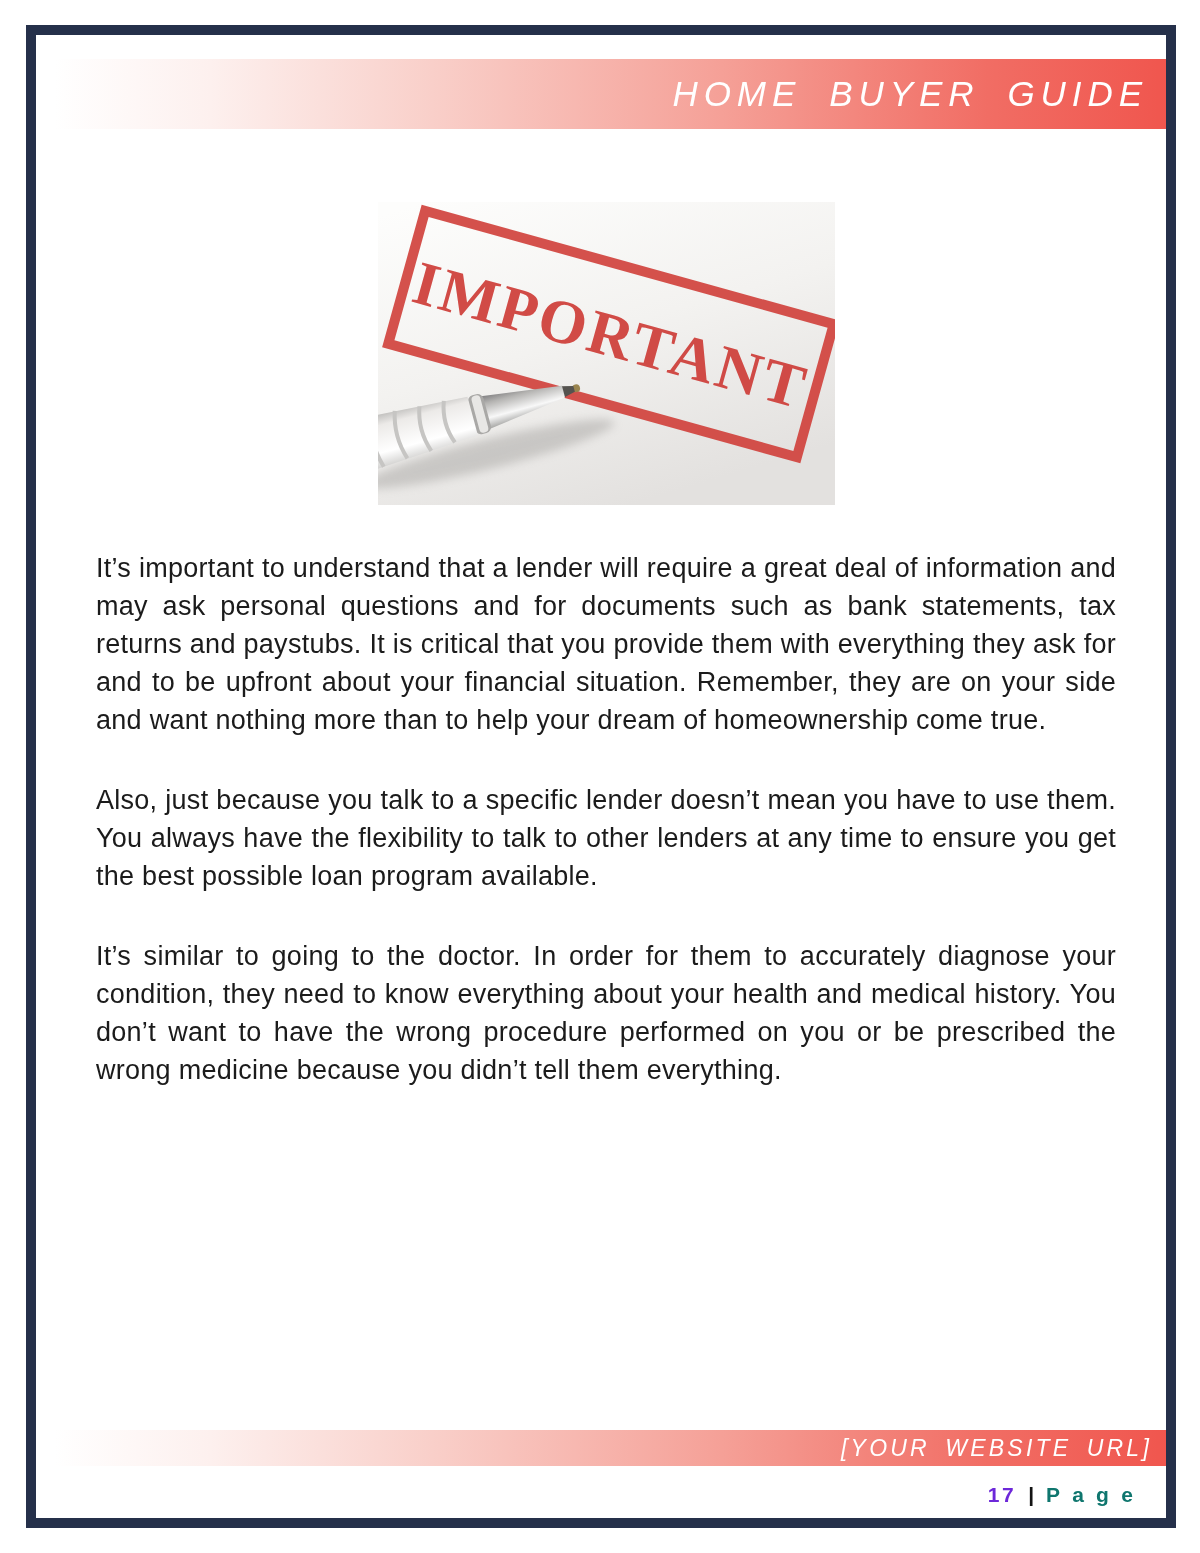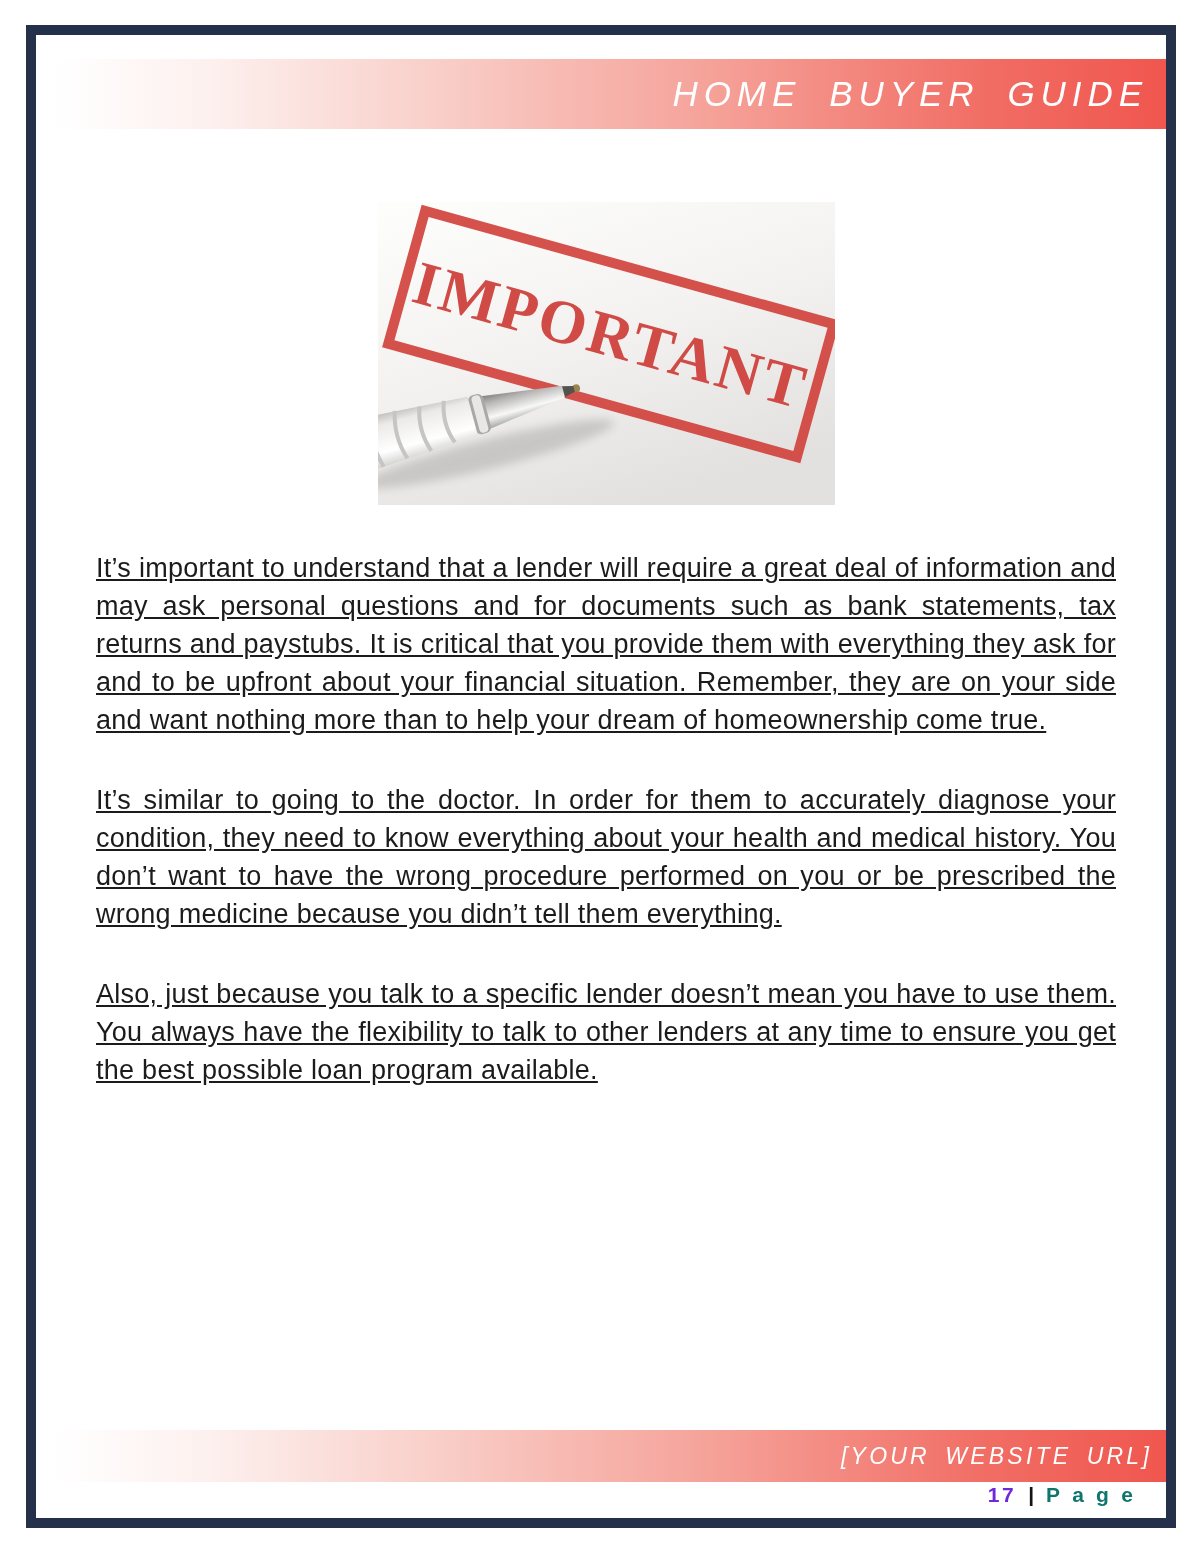--- a/index.html
+++ b/index.html
@@ -14,40 +14,40 @@
     position:absolute;left:26px;top:25px;width:1150px;height:1503px;
     border:10px solid #25304a;box-sizing:border-box;
   }
   .banner{
     position:absolute;left:55px;width:1111px;
     background:linear-gradient(90deg,#ffffff 0%,#fdf0ee 14%,#f9cfc9 34%,#f5a097 60%,#f16d64 84%,#f0564e 100%);
     display:flex;align-items:center;justify-content:flex-end;
     box-sizing:border-box;
   }
   .banner.header{top:59px;height:70px;padding-right:18px;}
-  .banner.footer{top:1430px;height:52px;padding-right:14px;}
+  .banner.footer{top:1430px;height:36px;padding-right:14px;}
   .banner-title{
     color:#ffffff;font-style:italic;font-weight:400;
     font-size:35px;letter-spacing:0.17em;word-spacing:0.35em;
     white-space:nowrap;
   }
   .footer-url{
     color:#ffffff;font-style:italic;font-weight:400;
     font-size:23px;letter-spacing:0.14em;word-spacing:0.25em;
     white-space:nowrap;
   }
   .photo{
     position:absolute;left:378px;top:202px;width:457px;height:303px;
   }
   .body-text{
     position:absolute;left:96px;top:549px;width:1020px;
     font-size:27px;line-height:38px;color:#1b1b1b;
     text-align:justify;letter-spacing:0.01em;
   }
-  .body-text p{margin:0 0 42px 0;text-decoration:underline;}
+  .body-text p{margin:0 0 42px 0;}
   .page-number{
     position:absolute;top:1483px;right:55px;
     font-size:21px;font-weight:bold;white-space:nowrap;
   }
   .page-number .num{color:#6d28d9;letter-spacing:0.12em;}
   .page-number .sep{color:#141414;margin:0 12px;}
   .page-number .label{color:#0f766e;letter-spacing:0.58em;}
 </style>
 </head>
 <body>
@@ -108,22 +108,22 @@
         <path d="M232,-27 q8,27 0,55" stroke="#c6c5c3" stroke-width="4" fill="none"></path>
         <path d="M257,-29 q8,29 0,58" stroke="#c6c5c3" stroke-width="4" fill="none"></path>
       </g>
 
       <rect width="457" height="303" fill="url(#paper)" opacity="0"></rect>
     </svg>
   </div>
 
   <div class="body-text">
     <p>It’s important to understand that a lender will require a great deal of information and may ask personal questions and for documents such as bank statements, tax returns and paystubs. It is critical that you provide them with everything they ask for and to be upfront about your financial situation. Remember, they are on your side and want nothing more than to help your dream of homeownership come true.</p>
+    <p>Also, just because you talk to a specific lender doesn’t mean you have to use them. You always have the flexibility to talk to other lenders at any time to ensure you get the best possible loan program available.</p>
     <p>It’s similar to going to the doctor. In order for them to accurately diagnose your condition, they need to know everything about your health and medical history. You don’t want to have the wrong procedure performed on you or be prescribed the wrong medicine because you didn’t tell them everything.</p>
-    <p>Also, just because you talk to a specific lender doesn’t mean you have to use them. You always have the flexibility to talk to other lenders at any time to ensure you get the best possible loan program available.</p>
   </div>
 
   <div class="banner footer">
     <span class="footer-url">[YOUR WEBSITE URL]</span>
   </div>
 
   <div class="page-number">
     <span class="num">17</span><span class="sep">|</span><span class="label">Page</span>
   </div>
 

